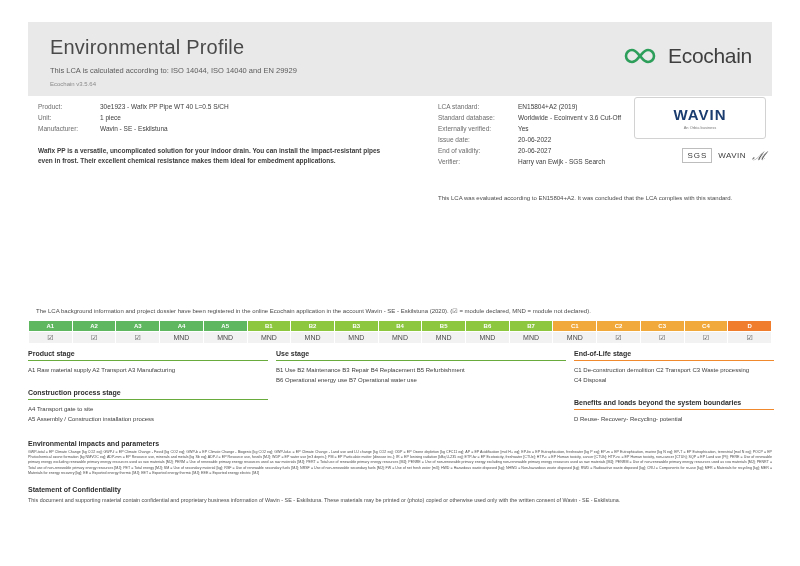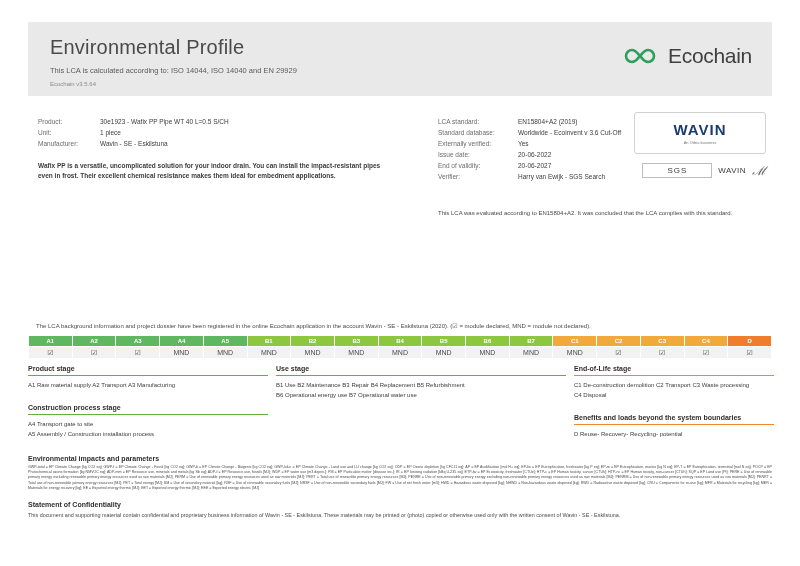--- a/index.html
+++ b/index.html
@@ -52,21 +52,21 @@
     line-height:0;
   }
   .brand .name{
     font-size:21px;
     color:#3f3f3f;
     letter-spacing:-0.3px;
   }
   
   .info{
     position:relative;
-    margin-top:20px;
+    margin-top:5px;
     height:110px;
   }
   .col-left{position:absolute;left:10px;top:0;width:360px;}
   .col-mid{position:absolute;left:410px;top:0;width:260px;}
   .kv{display:flex;font-size:6.5px;line-height:11px;color:#4a4a4a;}
   .kv .k{width:62px;color:#6b6b6b;flex:none;}
   .kv .v{color:#3c3c3c;}
   .desc{
     margin-top:12px;
     font-size:6.5px;
@@ -95,21 +95,21 @@
   }
   .wavin-box .w1{font-size:15px;color:#1b3c6e;letter-spacing:1px;font-weight:bold;}
   .wavin-box .w2{font-size:4px;color:#7b7b7b;margin-top:2px;}
   .sgs{
     position:absolute;
     right:6px;top:46px;
     display:flex;align-items:center;gap:6px;
   }
   .sgs .box{
     border:1px solid #bdbdbd;
-    padding:2px 24px;
+    padding:2px 4px;
     font-size:8px;
     color:#3a3a3a;
     letter-spacing:1px;
   }
   .sgs .sr{font-size:8px;color:#3a3a3a;letter-spacing:0.5px;}
   .sgs .sig{font-size:12px;color:#555;font-family:"DejaVu Serif",serif;font-style:italic;}
   
   .registry{
     margin-top:96px;
     font-size:6px;

